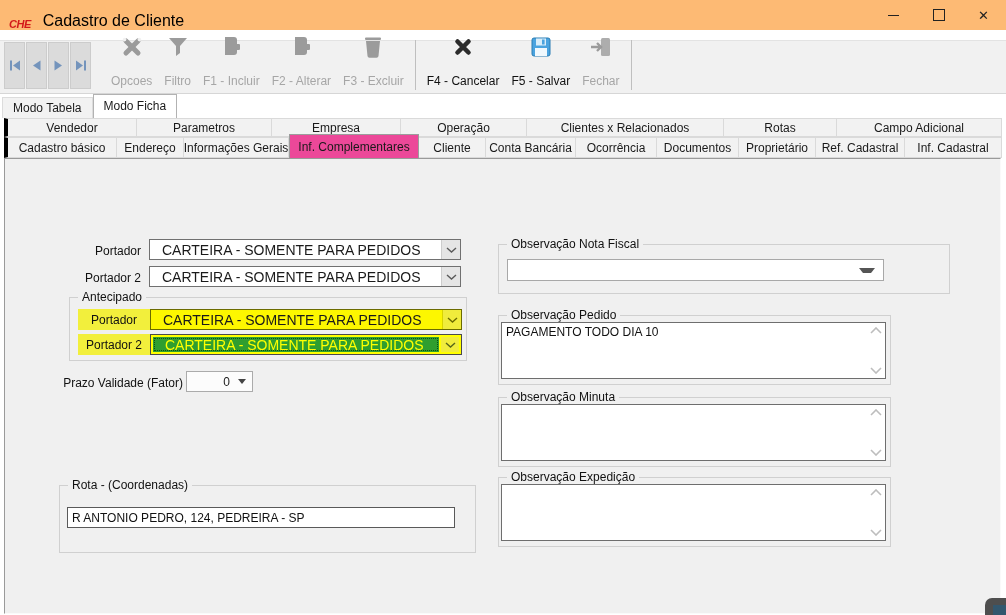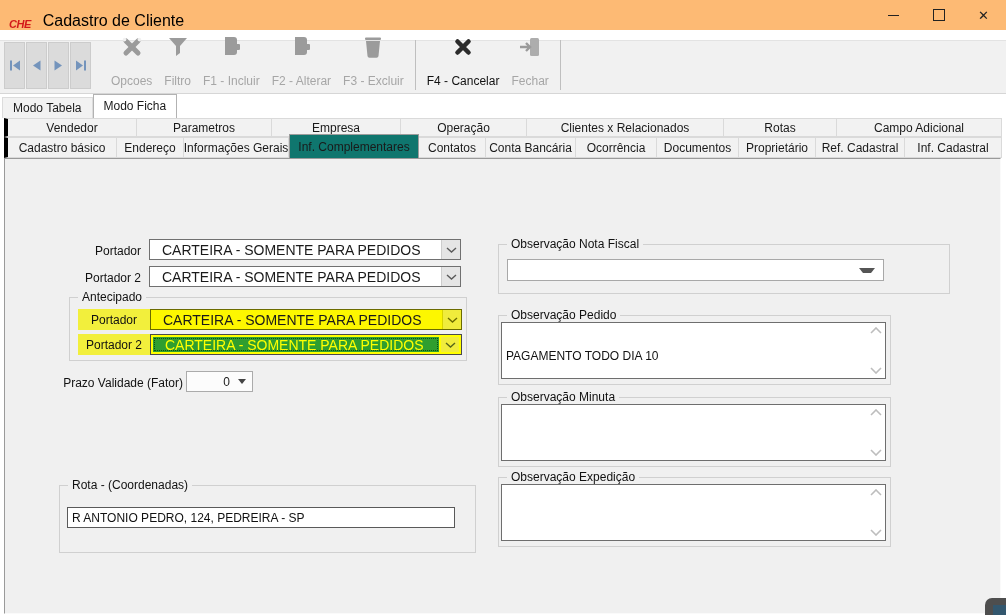--- a/index.html
+++ b/index.html
@@ -29,21 +29,21 @@
   .mode-tabs{position:absolute;left:2px;top:94px;height:24px;display:flex;align-items:flex-end;}
   .mtab{padding:0 10px;height:20px;line-height:20px;background:#f2f2f2;border:1px solid #dcdcdc;border-bottom:none;}
   .mtab.active{background:#ffffff;height:23px;line-height:23px;border-color:#b2b2b2;position:relative;z-index:3;}
   
   .tabrow{position:absolute;left:4px;width:998px;display:flex;box-sizing:border-box;}
   .tabrow1{top:118px;height:19px;}
   .tabrow2{top:137px;height:21px;}
   .tcell{box-sizing:border-box;border:1px solid #dadada;border-left:none;background:#f2f2f2;
     text-align:center;overflow:hidden;white-space:nowrap;display:flex;align-items:center;justify-content:center;}
   .tabrow .tcell:first-child{border-left:4px solid #000000;text-align:right;}
-  .tcell.active{background:#0f766e;border:1px solid #9c9c9c;border-bottom:none;margin-top:-3px;height:24px;z-index:2;}
+  .tcell.active{background:#ec4899;border:1px solid #9c9c9c;border-bottom:none;margin-top:-3px;height:24px;z-index:2;}
   
   .panel{position:absolute;left:4px;top:158px;width:997px;height:456px;background:#f0f0f0;
     border:1px solid;border-color:#9a9a9a #fafafa #fafafa #9a9a9a;box-sizing:border-box;}
   .flabel{position:absolute;text-align:right;font-size:12px;color:#111;}
   .group{position:absolute;border:1px solid #d0d0d0;box-sizing:border-box;}
   .gtitle{position:absolute;top:-8px;left:8px;background:#f0f0f0;padding:0 4px;font-size:12px;color:#111;white-space:nowrap;}
   
   .combo{position:absolute;background:#fff;border:1px solid #707070;display:flex;box-sizing:border-box;align-items:stretch;}
   .combo .val{flex:1;display:flex;align-items:center;padding:0 12px;white-space:nowrap;overflow:hidden;font-size:14px;}
   .combo .cbtn{width:18px;background:#e5e5e5;border-left:1px solid #cdcdcd;display:flex;align-items:center;justify-content:center;}
@@ -57,21 +57,21 @@
   .combo-flat{position:absolute;background:#fff;border:1px solid #a8a8a8;box-sizing:border-box;display:flex;align-items:center;}
   .combo-flat .val{flex:1;padding:0 4px;}
   .combo-flat .arr{width:8px;height:0;border-left:4px solid transparent;border-right:4px solid transparent;border-top:5px solid #555;margin-right:8px;}
   
   .spin{position:absolute;background:#fcfcfc;border:1px solid #ababab;box-sizing:border-box;display:flex;align-items:center;justify-content:flex-end;}
   .spin .val{font-size:12px;margin-right:8px;}
   .spin .arr{width:0;height:0;border-left:4px solid transparent;border-right:4px solid transparent;border-top:5px solid #444;margin-right:6px;}
   
   .obs-box{position:absolute;background:#fff;border:1px solid #6e6e6e;box-sizing:border-box;}
   .obs-box textarea{position:absolute;left:0;top:0;width:100%;height:100%;border:none;resize:none;outline:none;
-    font-family:"Liberation Sans",sans-serif;font-size:12px;padding:2px 18px 2px 4px;box-sizing:border-box;background:transparent;color:#111;margin-top:24px;}
+    font-family:"Liberation Sans",sans-serif;font-size:12px;padding:2px 18px 2px 4px;box-sizing:border-box;background:transparent;color:#111;}
   .scr{position:absolute;right:3px;}
   .rota-input{position:absolute;border:1px solid #595959;background:#fff;font-family:"Liberation Sans",sans-serif;
     font-size:12px;padding:0 4px;box-sizing:border-box;outline:none;color:#111;}
   
   .corner-obj{position:absolute;right:0;bottom:0;width:21px;height:17px;background:#4e4e4e;border-top-left-radius:7px;}
   .corner-obj .inner{position:absolute;right:0;bottom:0;width:13px;height:10px;background:#33576e;}
 </style>
 </head>
 <body>
 
@@ -164,20 +164,29 @@
 
     <div class="tsep"></div>
 
     <div class="tbtn enabled">
       <svg width="22" height="24" viewBox="0 0 24 24">
         <path d="M6 6 L18 18 M18 6 L6 18" stroke="#2b2b2b" stroke-width="5" stroke-linecap="round" fill="none"></path>
       </svg>
       <span class="lab">F4 - Cancelar</span>
     </div>
 
+    <div class="tbtn enabled">
+      <svg width="24" height="24" viewBox="0 0 24 24">
+        <rect x="3" y="3" width="18" height="18" rx="2" fill="#4aa3df" stroke="#2a7db3"></rect>
+        <rect x="7" y="3.5" width="10" height="7" fill="#d9edf9"></rect>
+        <rect x="13" y="4.5" width="2.6" height="5" fill="#4aa3df"></rect>
+        <rect x="6" y="13" width="12" height="8" fill="#f0f8fd"></rect>
+      </svg>
+      <span class="lab">F5 - Salvar</span>
+    </div>
 
     <div class="tbtn disabled">
       <svg width="24" height="24" viewBox="0 0 24 24">
         <rect x="12" y="3" width="9" height="18" rx="1.5" fill="#adadad"></rect>
         <path d="M2 12 h9 M8 8 l4 4 -4 4" stroke="#9b9b9b" stroke-width="2.4" fill="none"></path>
       </svg>
       <span class="lab">Fechar</span>
     </div>
 
     <div class="tsep"></div>
@@ -196,21 +205,21 @@
     <div class="tcell" style="width:197px">Clientes x Relacionados</div>
     <div class="tcell" style="width:113px">Rotas</div>
     <div class="tcell" style="flex:1">Campo Adicional</div>
   </div>
 
   <div class="tabrow tabrow2">
     <div class="tcell" style="width:113px">Cadastro básico</div>
     <div class="tcell" style="width:67px">Endereço</div>
     <div class="tcell" style="width:105px">Informações Gerais</div>
     <div class="tcell active" style="width:130px">Inf. Complementares</div>
-    <div class="tcell" style="width:67px">Contatos</div>
+    <div class="tcell" style="width:67px">Cliente</div>
     <div class="tcell" style="width:90px">Conta Bancária</div>
     <div class="tcell" style="width:81px">Ocorrência</div>
     <div class="tcell" style="width:82px">Documentos</div>
     <div class="tcell" style="width:77px">Proprietário</div>
     <div class="tcell" style="width:89px">Ref. Cadastral</div>
     <div class="tcell" style="flex:1">Inf. Cadastral</div>
   </div>
 
   <div class="panel">
 

